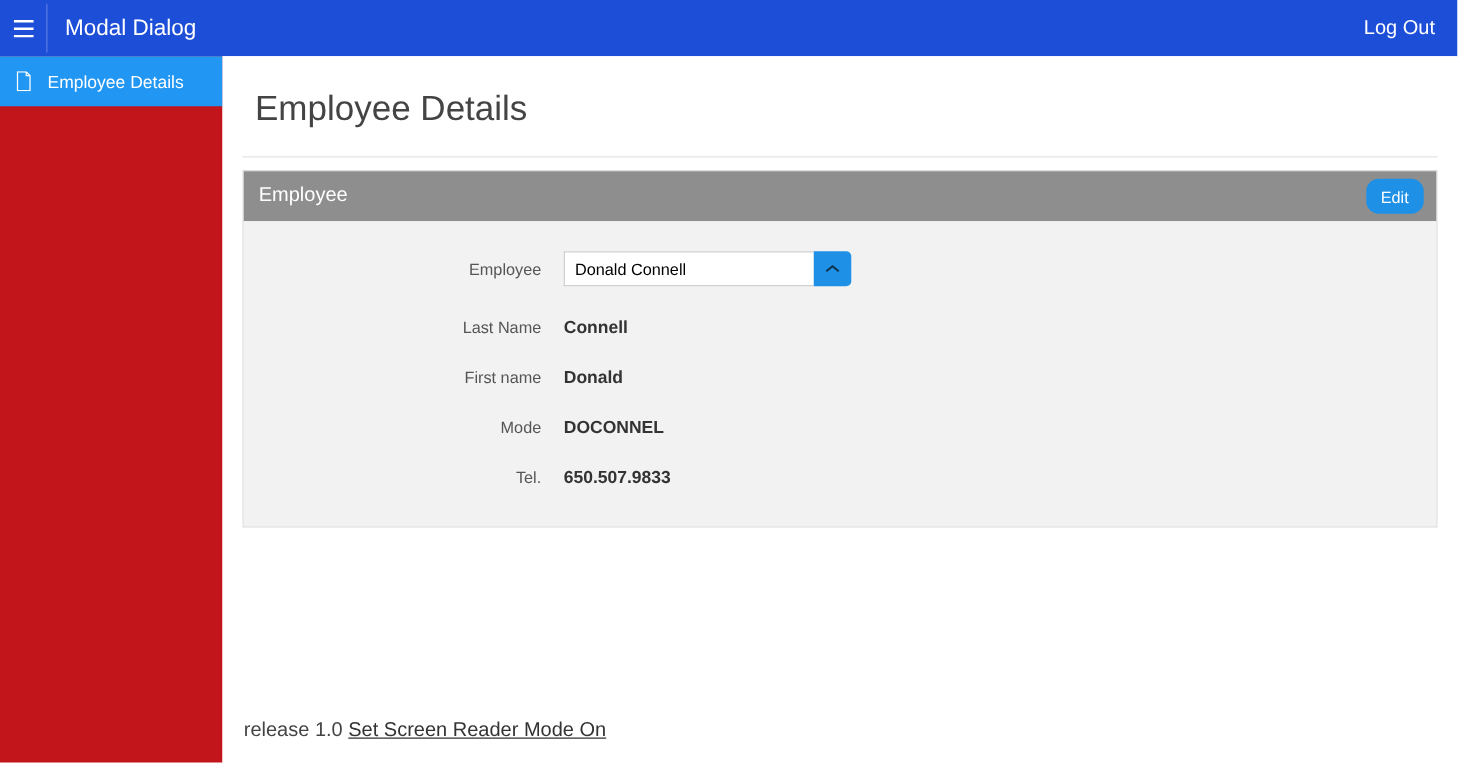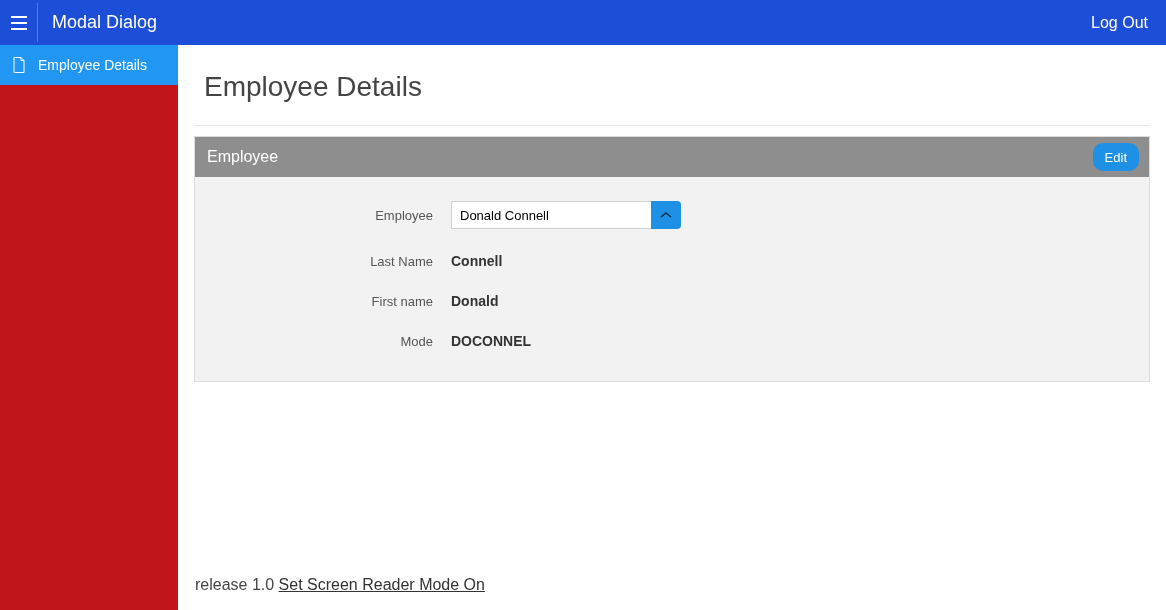--- a/index.html
+++ b/index.html
@@ -142,20 +142,24 @@
         <div class="form-row">
           <div class="form-label">First name</div>
           <div class="form-value">Donald</div>
         </div>
 
         <div class="form-row">
           <div class="form-label">Mode</div>
           <div class="form-value">DOCONNEL</div>
         </div>
 
+        <div class="form-row">
+          <div class="form-label">Tel.</div>
+          <div class="form-value">650.507.9833</div>
+        </div>
 
       </div>
     </div>
 
     <div class="footer">
       <span>release 1.0 </span><a>Set Screen Reader Mode On</a>
     </div>
   </div>
 </div>
 

